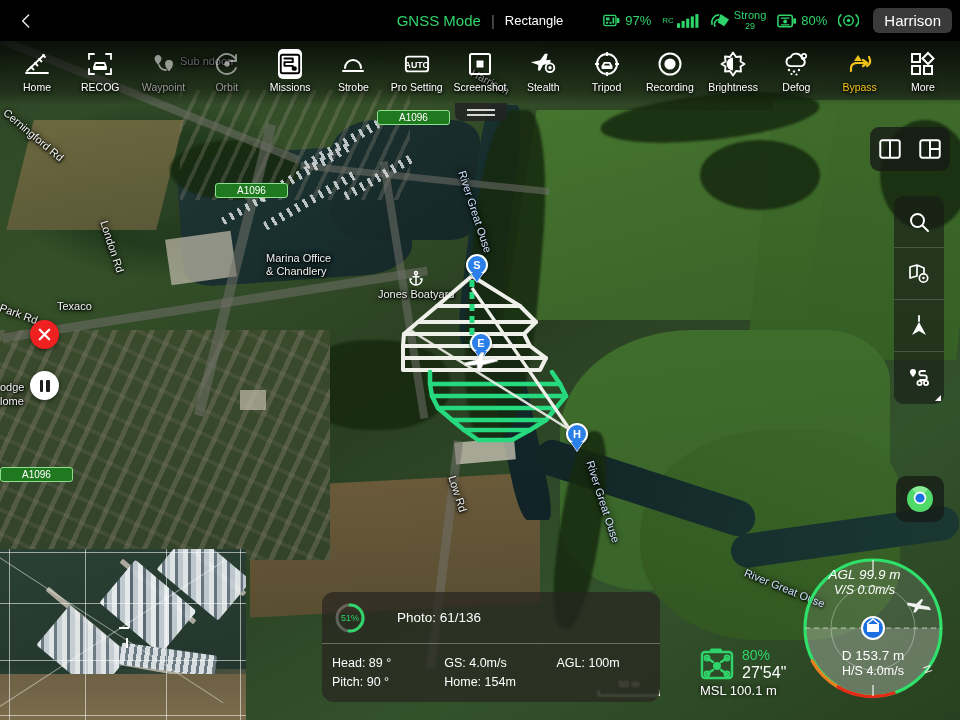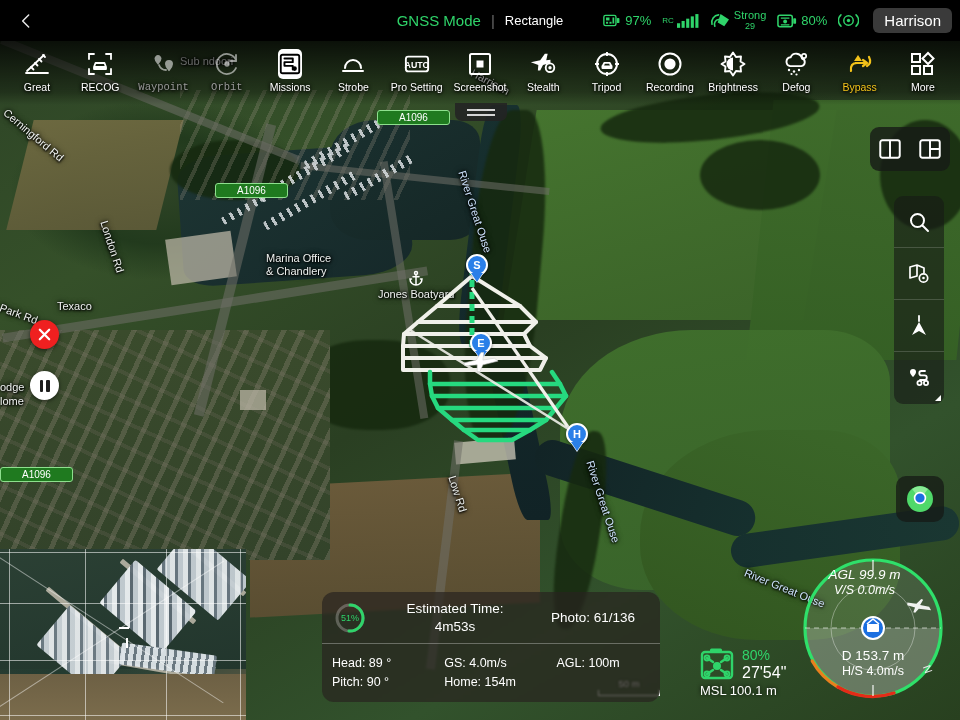--- a/index.html
+++ b/index.html
@@ -157,21 +157,21 @@
   }
   .tool {
     width: 62px; display:flex; flex-direction:column; align-items:center; gap:2px;
     cursor:pointer; padding-top:4px;
   }
   .tool .ic { height: 30px; display:flex; align-items:center; justify-content:center; }
   .tool .lb {
     font-size: 10.5px; color:#fff; text-shadow: 0 1px 3px #000, 0 0 4px #000;
     white-space:nowrap;
   }
-  .tool.dim .lb { color:#9a9a9a;font-family:Liberation Mono, monospace; }
+  .tool.dim .lb { color:#9a9a9a; }
   .tool.dim svg { opacity:.55; }
   .tool.active .lb { color:#f2c21a; }
   .tool.sel .ic { background:#fff; border-radius:5px; }
   .tool.sel .ic svg { color:#000; }
   #handle {
     position:absolute; left:455px; top:103px; width:52px; height:18px;
     background: rgba(35,35,35,.88); border-radius: 0 0 7px 7px;
     display:flex; flex-direction:column; align-items:center; justify-content:center; gap:3px;
     z-index:36; cursor:pointer;
   }
@@ -508,21 +508,21 @@
       <div class="tool">
         <div class="ic" style="color: rgb(255, 255, 255);">
           <svg width="26" height="26" viewBox="0 0 26 26">
             <g fill="none" stroke="currentColor" stroke-width="1.8" stroke-linecap="round">
               <path d="M3 20 L20 4"></path>
               <path d="M2 22 L24 22"></path>
               <path d="M7 16 l2.5 2.5M11 12 l2.5 2.5M15 8 l2.5 2.5M19 4 l2 2"></path>
             </g>
           </svg>
         </div>
-        <div class="lb">Great</div>
+        <div class="lb">Home</div>
       </div>
       <div class="tool">
         <div class="ic" style="color: rgb(255, 255, 255);">
           <svg width="26" height="26" viewBox="0 0 26 26">
             <g fill="none" stroke="currentColor" stroke-width="1.8" stroke-linecap="round">
               <path d="M2 8 V3 H7 M19 3 H24 V8 M24 18 V23 H19 M7 23 H2 V18"></path>
               <path d="M7 16 h12 M7 16 l1.5-4 h9 l1.5 4 v2 h-12 z" stroke-linejoin="round"></path>
               <circle cx="9.5" cy="17.5" r="1.1" fill="currentColor" stroke="none"></circle>
               <circle cx="16.5" cy="17.5" r="1.1" fill="currentColor" stroke="none"></circle>
             </g>
@@ -753,24 +753,20 @@
   <div id="infopanel">
     <div id="inforow1">
       <div id="prog">
         <div class="ring">
           <svg width="32" height="32" viewBox="0 0 32 32">
             <circle cx="16" cy="16" r="13" fill="none" stroke="rgba(255,255,255,.25)" stroke-width="3"></circle>
             <circle id="progarc" cx="16" cy="16" r="13" fill="none" stroke="#2fd46a" stroke-width="3" stroke-linecap="round" stroke-dasharray="81.68140899333463" stroke-dashoffset="40.02389040673397"></circle>
           </svg>
           <span class="pct">51%</span>
         </div>
-      </div>
-      <div id="esttime">
-        <div>Estimated Time:</div>
-        <div>4m53s</div>
       </div>
       <div id="photocount">Photo: 61/136</div>
     </div>
     <div id="inforow2">
       <div class="inforow">
         <span>Head: 89 °</span>
         <span>GS: 4.0m/s</span>
         <span>AGL: 100m</span>
       </div>
       <div class="inforow">

